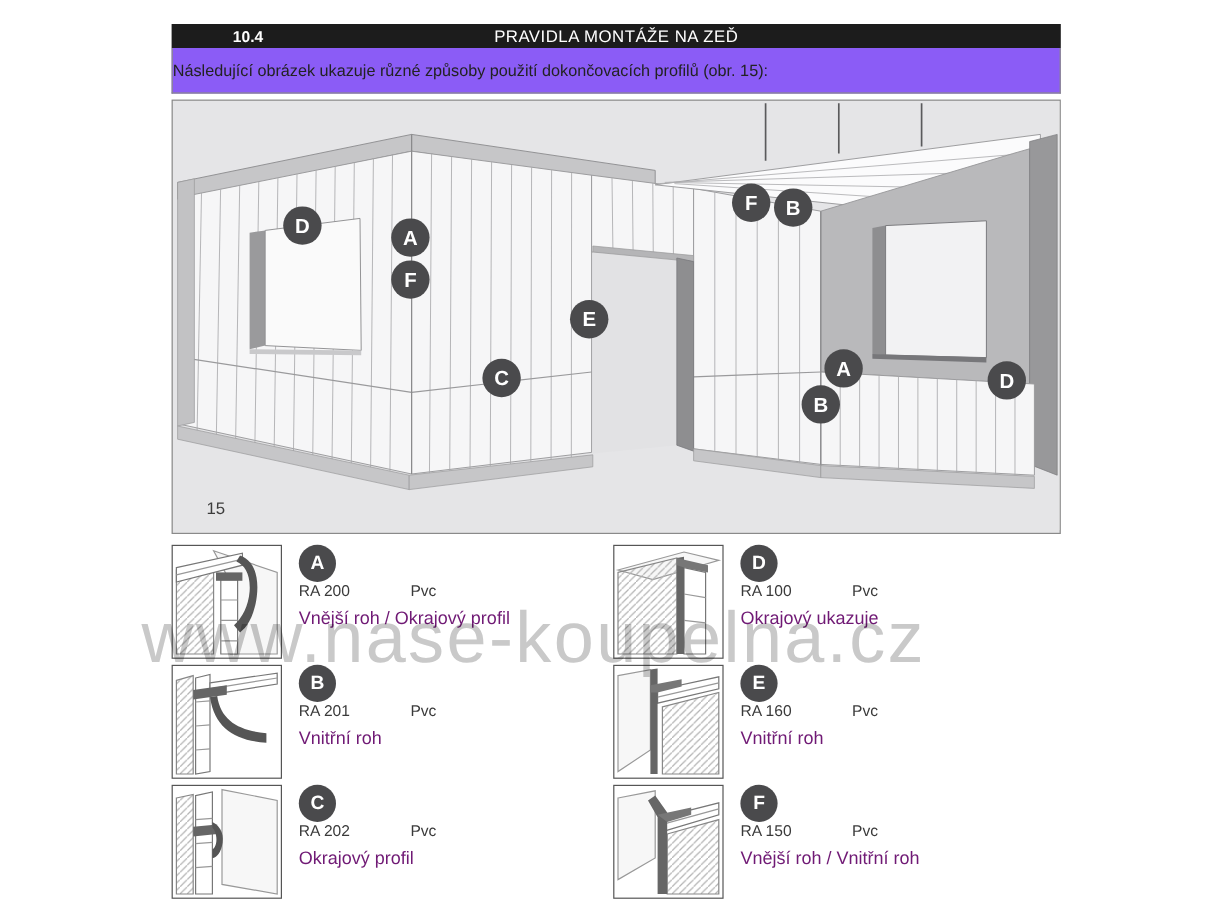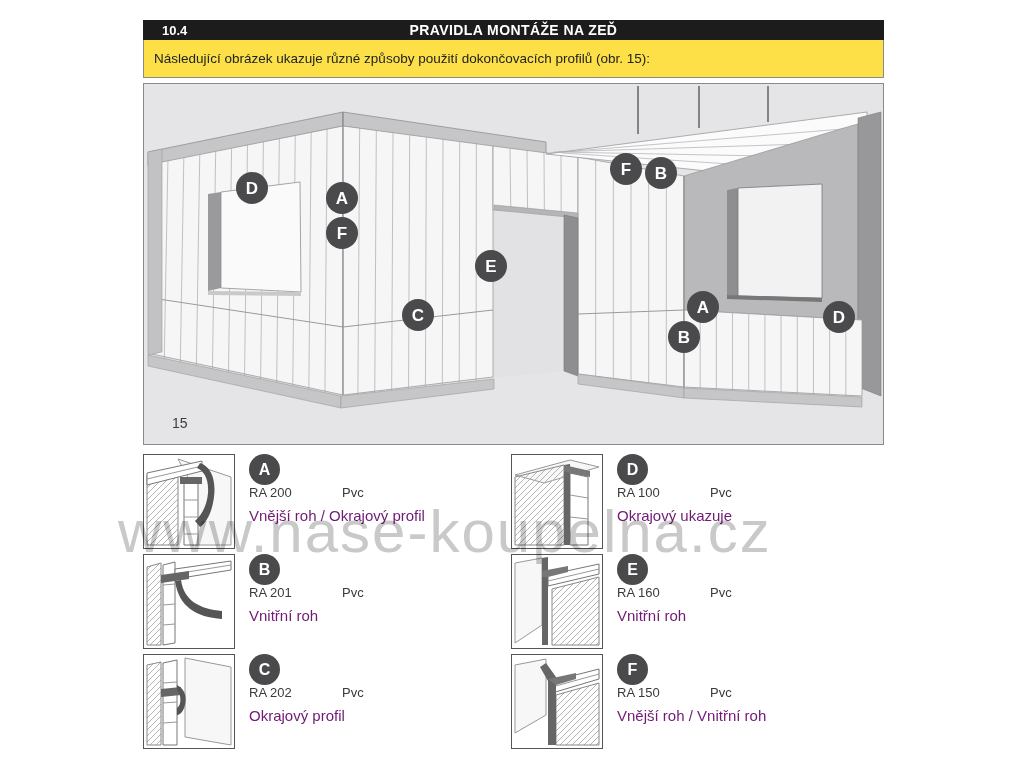--- a/index.html
+++ b/index.html
@@ -1,23 +1,23 @@
 <!DOCTYPE html>
 <html><head>
 <meta charset="utf-8">
 <style>
   html,body{margin:0;padding:0;background:#ffffff;width:1024px;height:768px;overflow:hidden;
             font-family:"Liberation Sans", sans-serif;}
   .content{position:absolute;left:143px;top:20px;width:741px;}
   
   .hdr{background:#1c1c1c;color:#fff;height:20px;position:relative;display:flex;align-items:center;}
-  .hdr .num{font-weight:bold;font-size:13px;padding-left:19px;}
-  .hdr .ttl{position:absolute;left:0;right:0;text-align:center;font-weight:bold;font-size:14px;letter-spacing:.4px;}
-  .sub{border:1px solid #8a8a8a;border-top:none;background:#fde047;height:37px;display:flex;align-items:center;
-       font-size:13.5px;color:#222;padding-left:10px;}
+  .hdr .num{font-weight:bold;font-size:13px;padding-left:19px;margin-left:32px;}
+  .hdr .ttl{position:absolute;left:0;right:0;text-align:center;font-weight:normal;font-size:14px;letter-spacing:.4px;}
+  .sub{border:1px solid #8a8a8a;border-top:none;background:#8b5cf6;height:37px;display:flex;align-items:center;
+       font-size:13.5px;color:#222;}
   
   .fig{margin-top:5px;border:1px solid #8a8a8a;background:#e5e5e7;height:360px;position:relative;}
   .fig svg{display:block;}
   .marker-letter{font-size:17px;font-weight:bold;fill:#ffffff;text-anchor:middle;}
   .fig-num{font-size:14px;fill:#3c3c3c;}
   
   .legend{margin-top:9px;display:flex;}
   .lcol{width:368px;}
   .litem{display:flex;margin-bottom:7px;height:93px;}
   .thumb{width:90px;height:93px;border:1px solid #555;background:#fff;flex:0 0 auto;}

